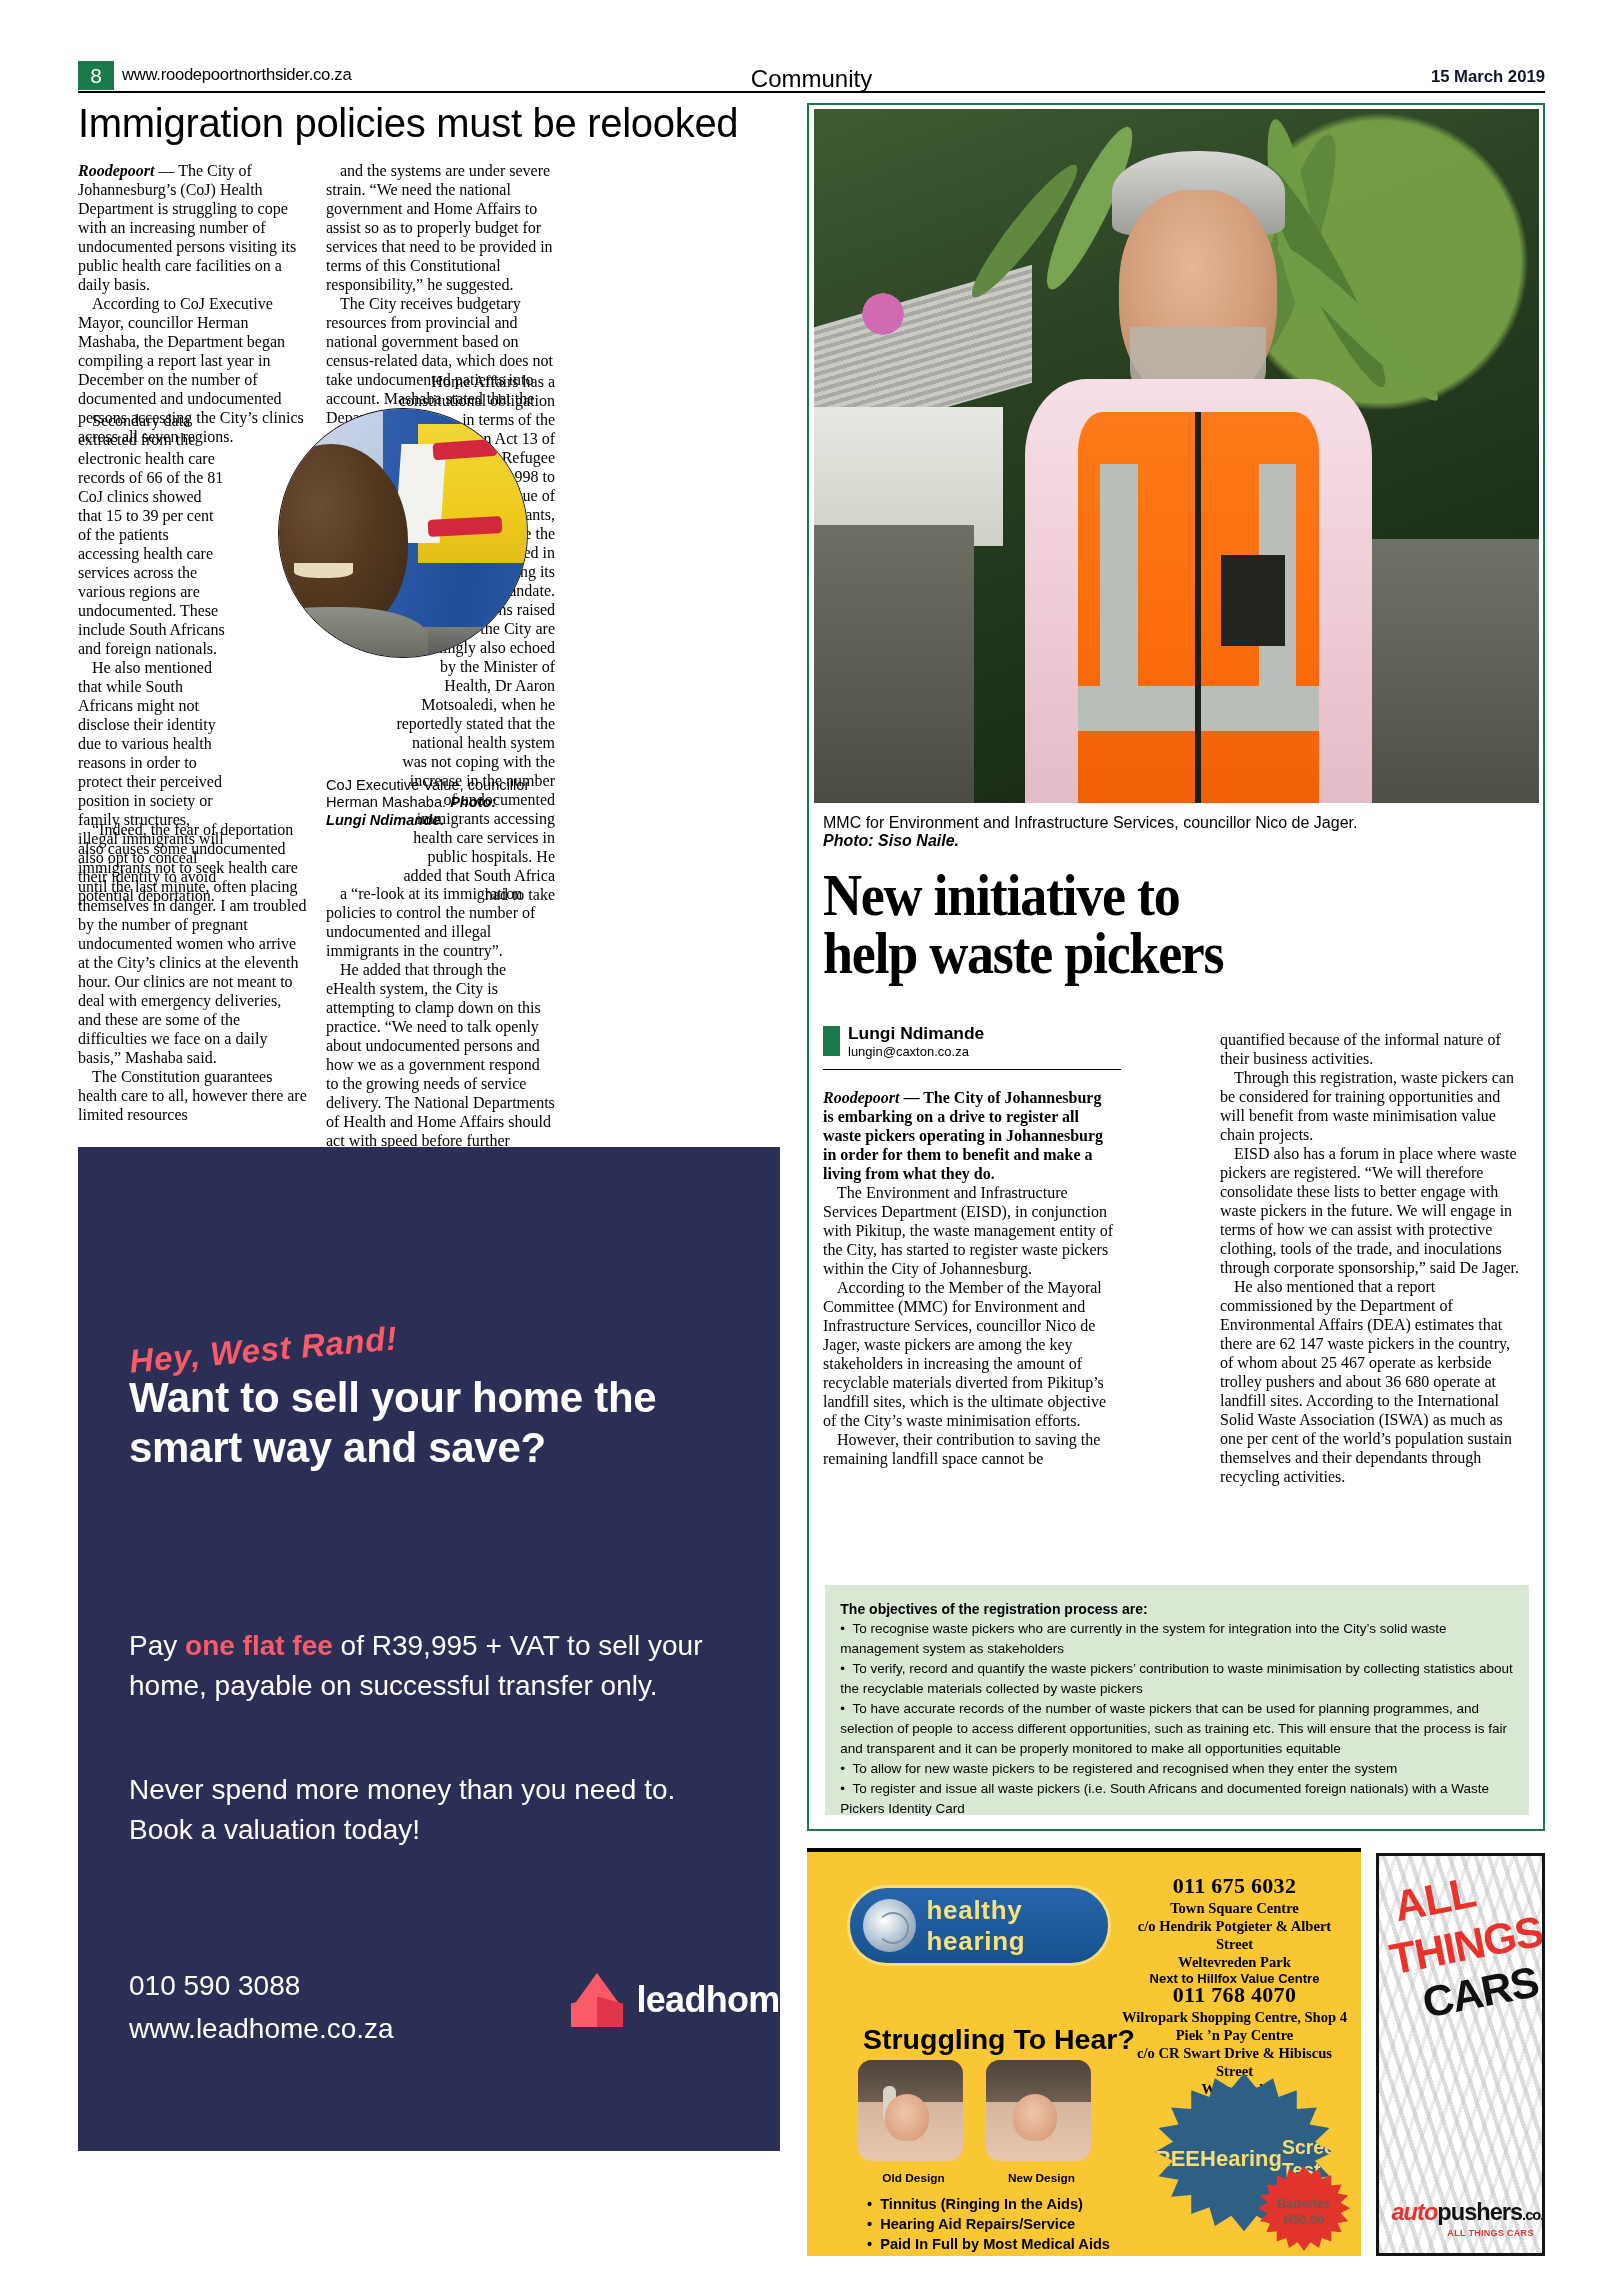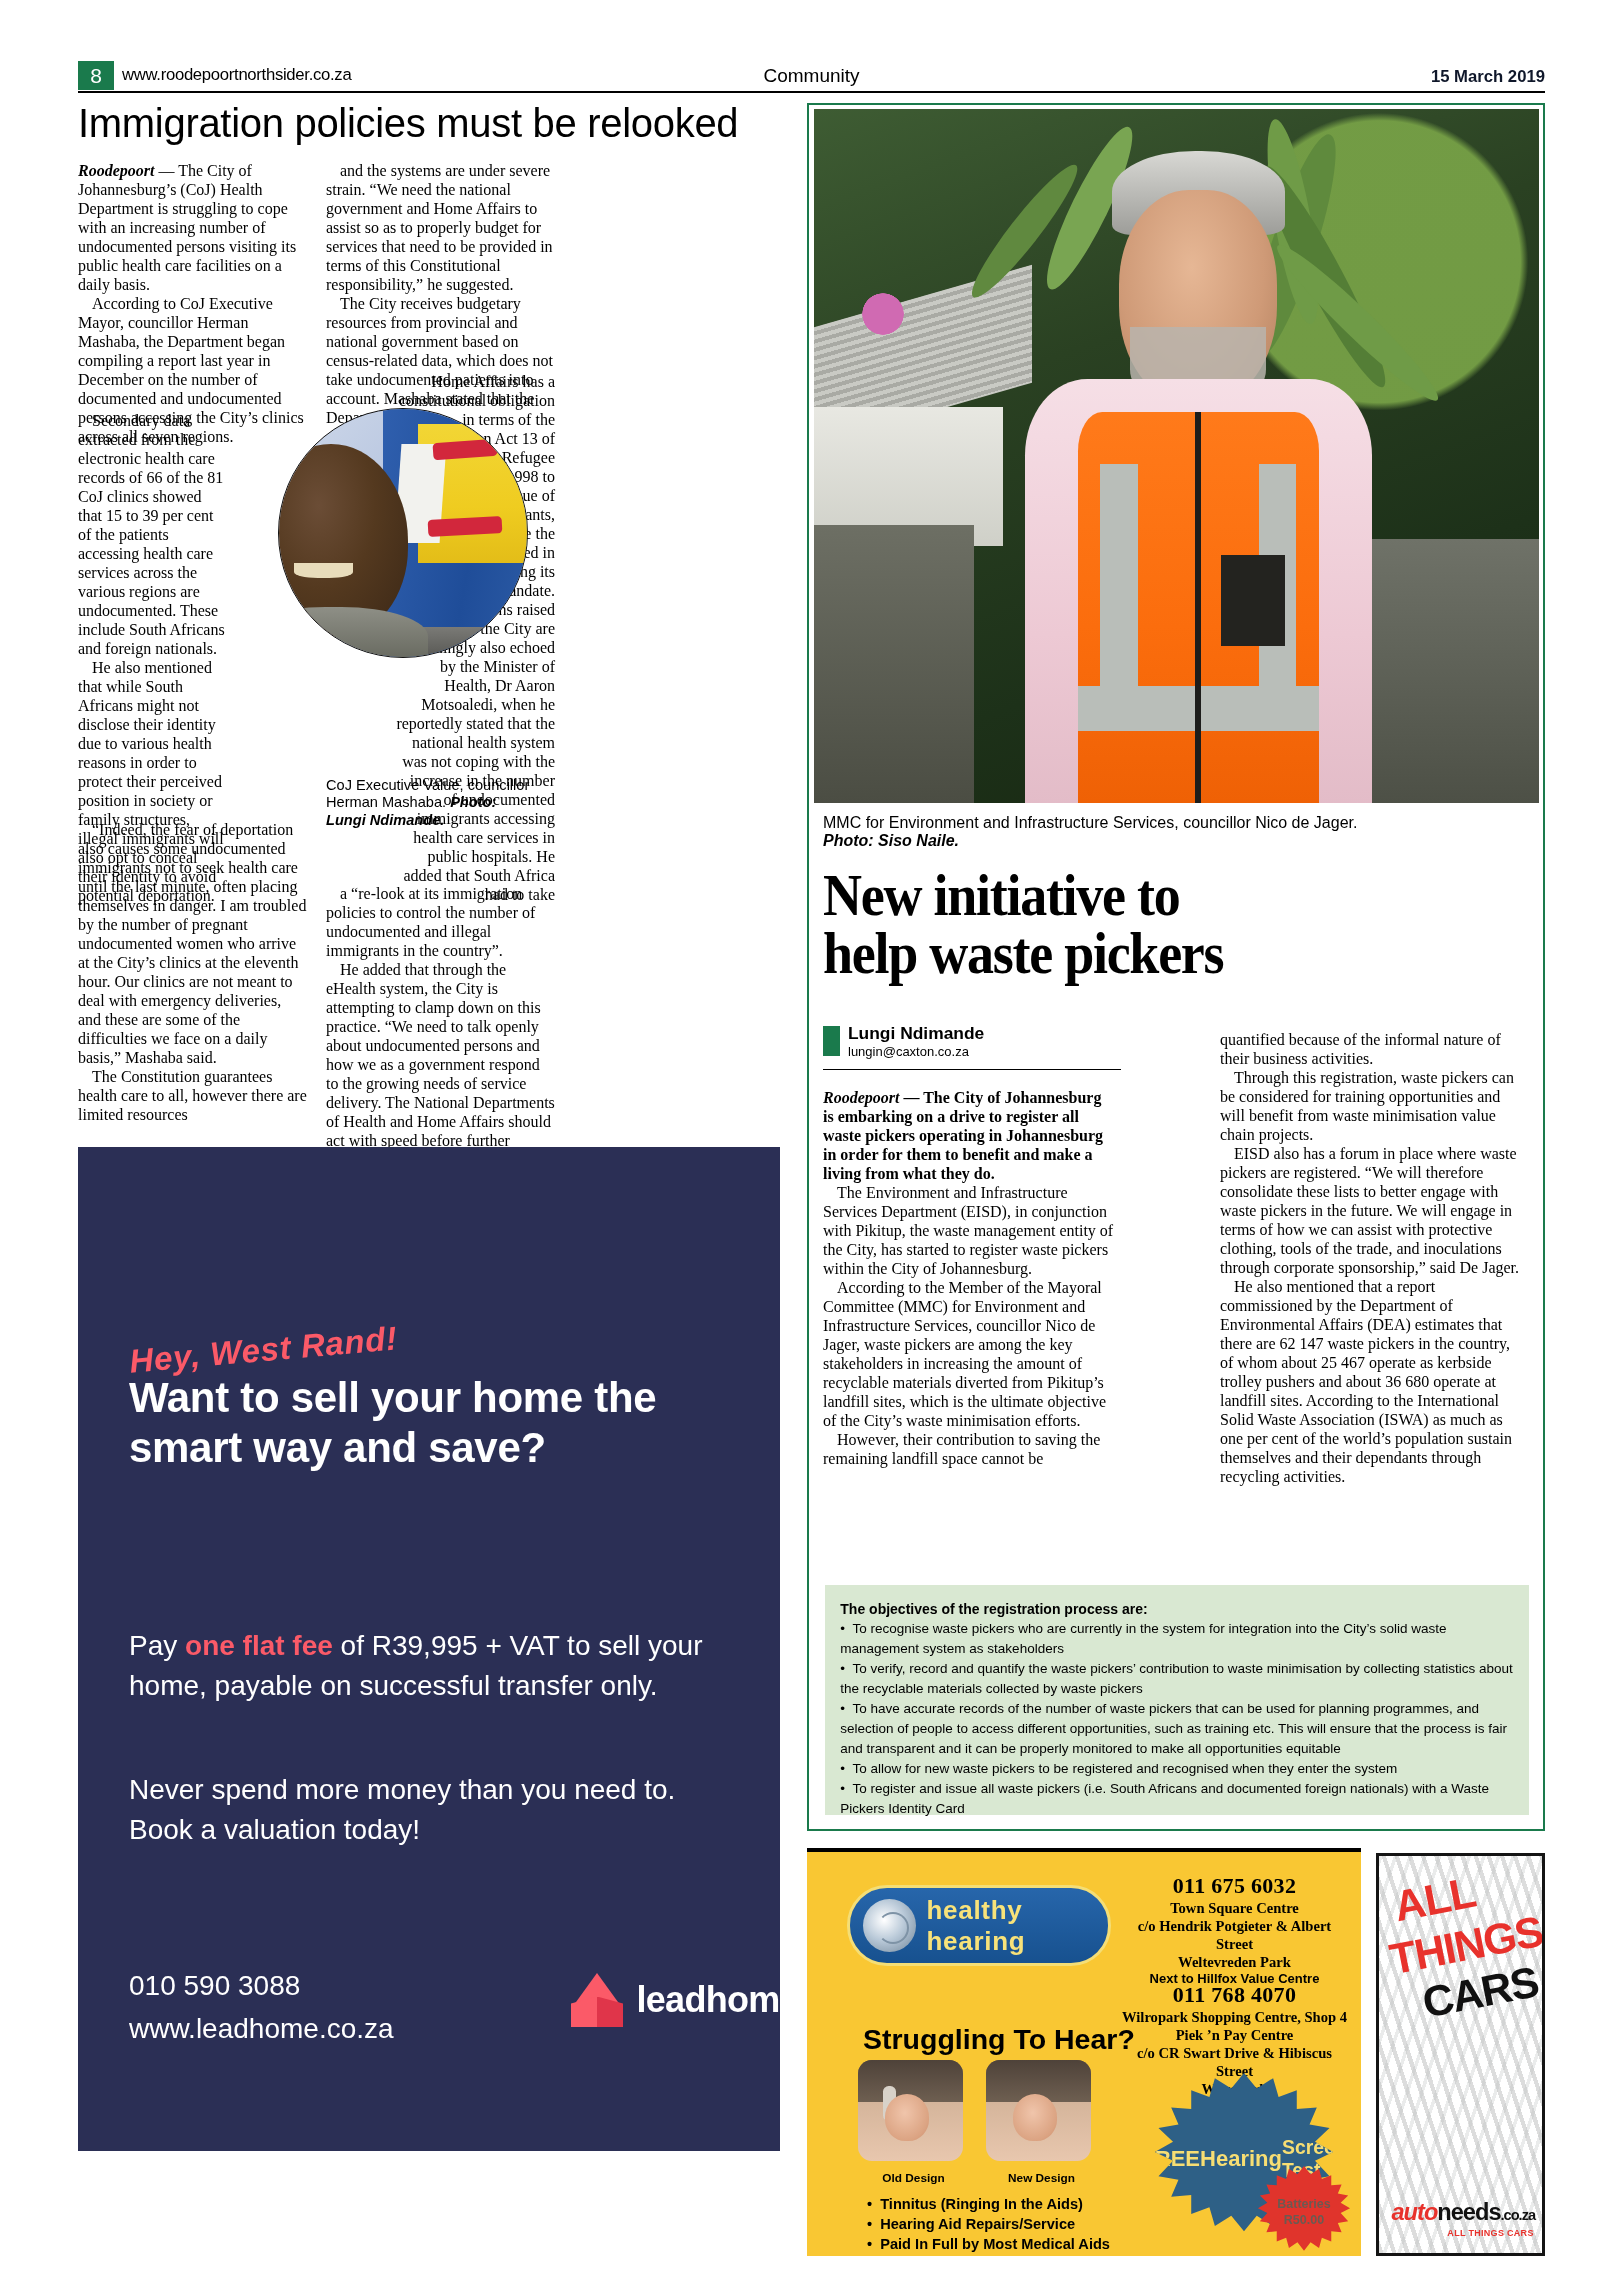--- a/index.html
+++ b/index.html
@@ -32,21 +32,21 @@
     position: absolute; left: 44px; top: 4.2px;
     font-family: "Liberation Sans", sans-serif;
     font-size: 16.7px;
     letter-spacing: -0.3px;
     color: #000;
   }
   #masthead-section {
     position: absolute; left: 0; right:0; top: 4.2px;
     text-align: center;
     font-family: "Liberation Sans", sans-serif;
-    font-size: 19px;
+    font-size: 24px;
     font-weight: 300;
     color: #000;
   }
   #masthead-date {
     position: absolute; right: 0; top: 5.6px;
     font-family: "Liberation Sans", sans-serif;
     font-size: 16.7px;
     font-weight: bold;
     color: #0f172a;
   }
@@ -731,16 +731,16 @@
     <div>Batteries</div>
     <div>R50.00</div>
   </div>
 </div>
 
 <div id="ad-auto">
   <div class="tracks"></div>
   <div id="auto-all">ALL</div>
   <div id="auto-things">THINGS</div>
   <div id="auto-cars">CARS</div>
-  <div id="auto-logo"><span class="auto">auto</span><span class="dealer">needs</span><span class="coza">.co.za</span></div>
+  <div id="auto-logo"><span class="auto">auto</span><span class="dealer">pushers</span><span class="coza">.co.za</span></div>
   <div id="auto-tag">ALL THINGS CARS</div>
 </div>
 
 
 </body></html>

